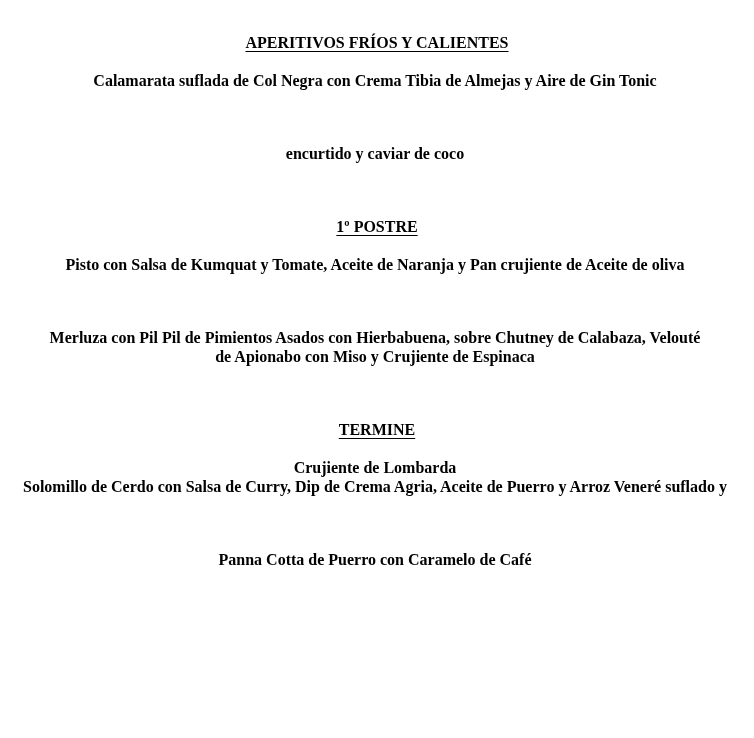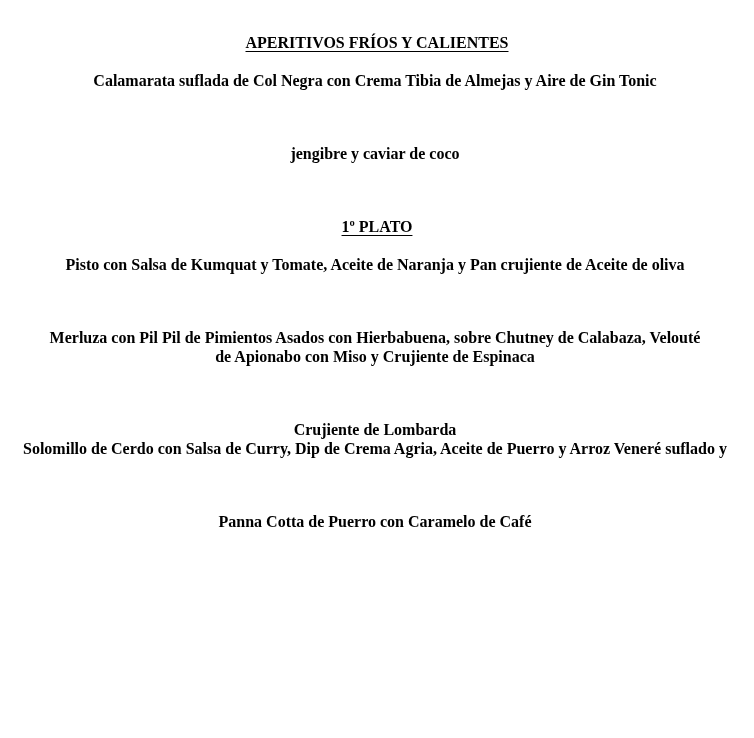--- a/index.html
+++ b/index.html
@@ -45,36 +45,37 @@
 
 <div class="page">
 
   <h2 class="section-heading">APERITIVOS FRÍOS Y CALIENTES</h2>
 
   <p class="dish">
     <span class="dish-line">Calamarata suflada de Col Negra con Crema Tibia de Almejas y Aire de Gin Tonic</span>
   </p>
 
   <p class="dish">
-    <span class="dish-line">jengibre y caviar de coco</span>
+    <span class="dish-line">encurtido y caviar de coco</span>
   </p>
 
 
-  <h2 class="section-heading">1º PLATO</h2>
+  <h2 class="section-heading">1º POSTRE</h2>
 
   <p class="dish">
     <span class="dish-line">Pisto con Salsa de Kumquat y Tomate, Aceite de Naranja y Pan crujiente de Aceite de oliva</span>
   </p>
 
 
   <p class="dish">
     <span class="dish-line">Merluza con Pil Pil de Pimientos Asados con Hierbabuena, sobre Chutney de Calabaza, Velouté</span>
     <span class="dish-line">de Apionabo con Miso y Crujiente de Espinaca</span>
   </p>
 
+  <h2 class="section-heading">TERMINE</h2>
 
   <p class="dish">
     <span class="dish-line">Crujiente de Lombarda</span>
     <span class="dish-line">Solomillo de Cerdo con Salsa de Curry, Dip de Crema Agria, Aceite de Puerro y Arroz Veneré suflado y</span>
   </p>
 
 
   <p class="dish">
     <span class="dish-line">Panna Cotta de Puerro con Caramelo de Café</span>
   </p>

